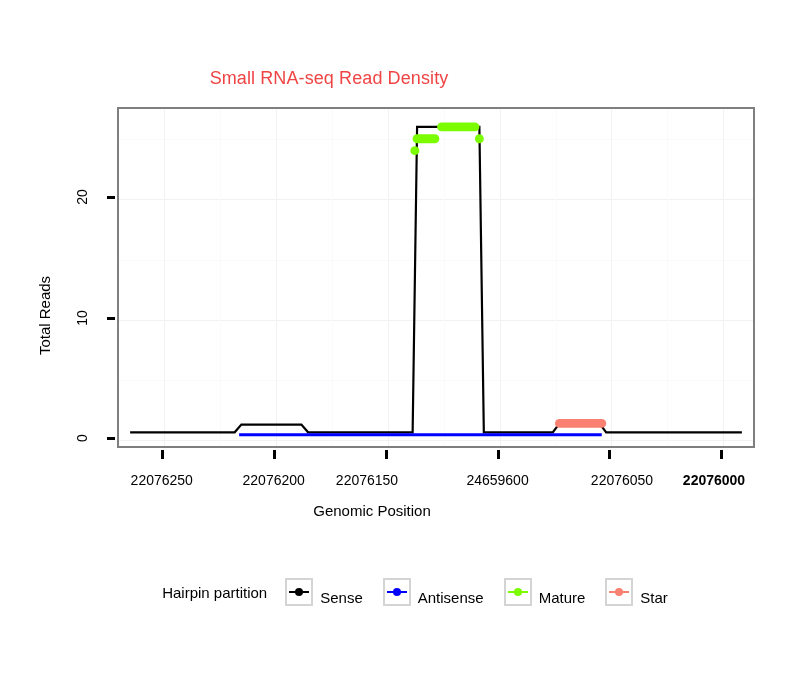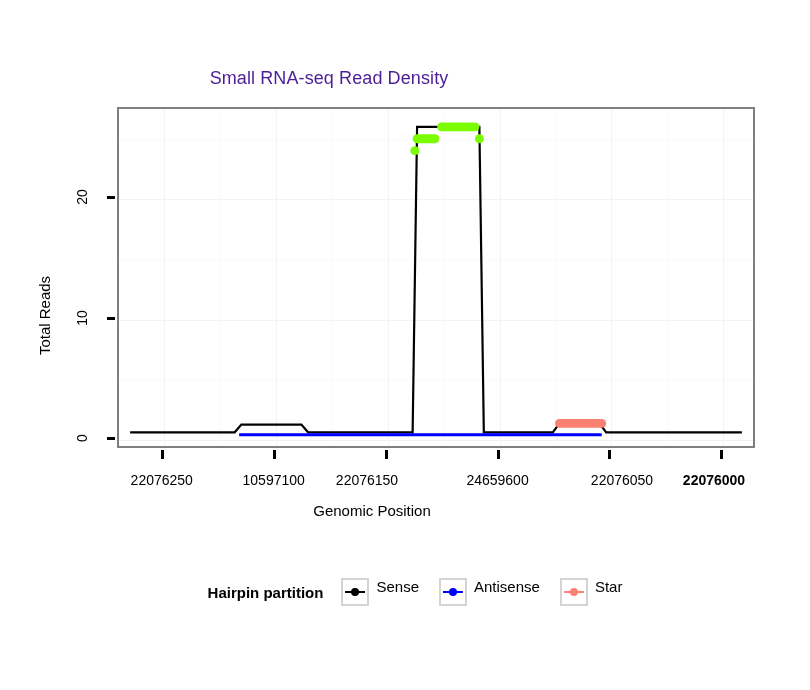--- a/index.html
+++ b/index.html
@@ -25,21 +25,21 @@
 
   
   .chart-title {
     position: absolute;
     left: 0;
     top: 68px;
     width: 658px;
     text-align: center;
     font-size: 18px;
     letter-spacing: 0.1px;
-    color: #4c1d95;
+    color: #ef4444;
   }
 
   
   .axis-title-x {
     position: absolute;
     left: 0;
     top: 502px;
     width: 744px;
     text-align: center;
     font-size: 15px;
@@ -149,28 +149,28 @@
     left: 0;
     top: 578px;
     width: 810px;
     display: flex;
     align-items: center;
     justify-content: center;
     gap: 0px;
   }
   .legend-title {
     font-size: 15px;
-    font-weight: bold;
+    font-weight: normal;
     color: #000;
     margin-right: 18px;
     margin-left: 40px;
   }
   .legend-item {
     display: flex;
-    align-items: flex-start;
+    align-items: flex-end;
     margin-right: 8px;
   }
   .legend-key {
     width: 28px;
     height: 28px;
     border: 2px solid #d4d4d4;
     background: #ffffff;
     box-sizing: border-box;
     position: relative;
     margin-right: 7px;
@@ -233,21 +233,21 @@
       <div class="ytick-mark" style="top: 196.371px;"></div>
       <div class="ytick-label" style="top: 188.371px;">
         <span>20</span>
       </div>
     </div>
 
   <div id="x-axis-group">
       <div class="xtick-mark" style="left: 160.772px;"></div>
       <div class="xtick-label" style="left: 101.772px;">22076250</div>
       <div class="xtick-mark" style="left: 272.702px;"></div>
-      <div class="xtick-label" style="left: 213.702px;">10597100</div>
+      <div class="xtick-label" style="left: 213.702px;">22076200</div>
       <div class="xtick-mark" style="left: 384.632px;"></div>
       <div class="xtick-label" style="left: 307px;">22076150</div>
       <div class="xtick-mark" style="left: 496.561px;"></div>
       <div class="xtick-label" style="left: 437.561px;">24659600</div>
       <div class="xtick-mark" style="left: 608.491px;"></div>
       <div class="xtick-label" style="left: 562px;">22076050</div>
       <div class="xtick-mark" style="left: 720.421px;"></div>
       <div class="xtick-label" style="left: 654px; font-weight: bold;">22076000</div>
     </div>
 
@@ -304,20 +304,27 @@
         </div>
         <div class="legend-item">
           <div class="legend-key">
             <div class="key-line" style="background: rgb(0, 0, 255);"></div>
             <div class="key-dot" style="background: rgb(0, 0, 255);"></div>
           </div>
           <div class="legend-label">Antisense</div>
         </div>
         <div class="legend-item">
           <div class="legend-key">
+            <div class="key-line" style="background: rgb(124, 252, 0);"></div>
+            <div class="key-dot" style="background: rgb(124, 252, 0);"></div>
+          </div>
+          <div class="legend-label">Mature</div>
+        </div>
+        <div class="legend-item">
+          <div class="legend-key">
             <div class="key-line" style="background: rgb(250, 128, 114);"></div>
             <div class="key-dot" style="background: rgb(250, 128, 114);"></div>
           </div>
           <div class="legend-label">Star</div>
         </div>
       </div>
   </div>
 
 </div>
 

